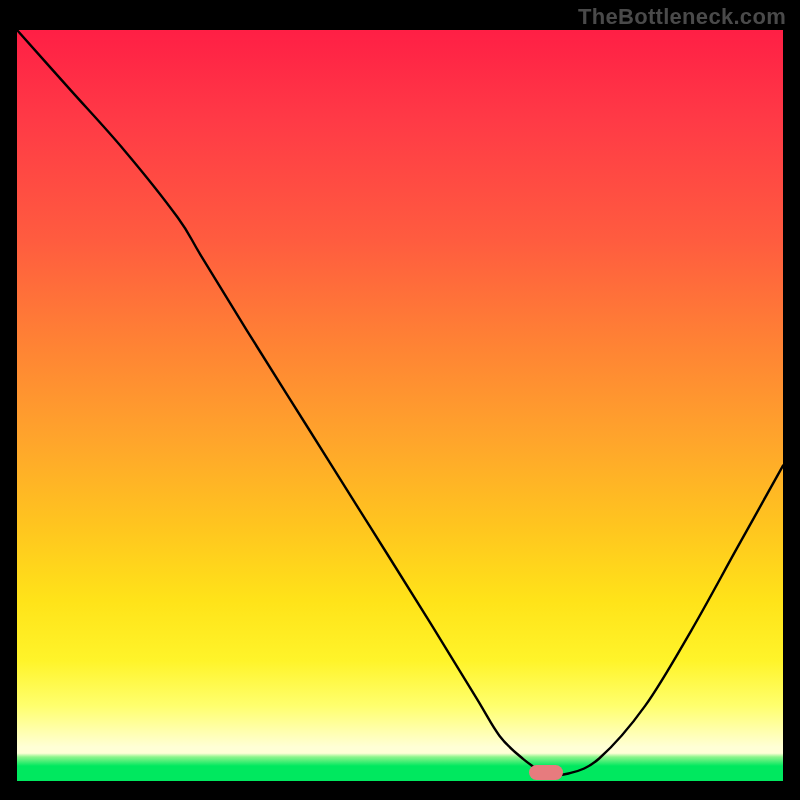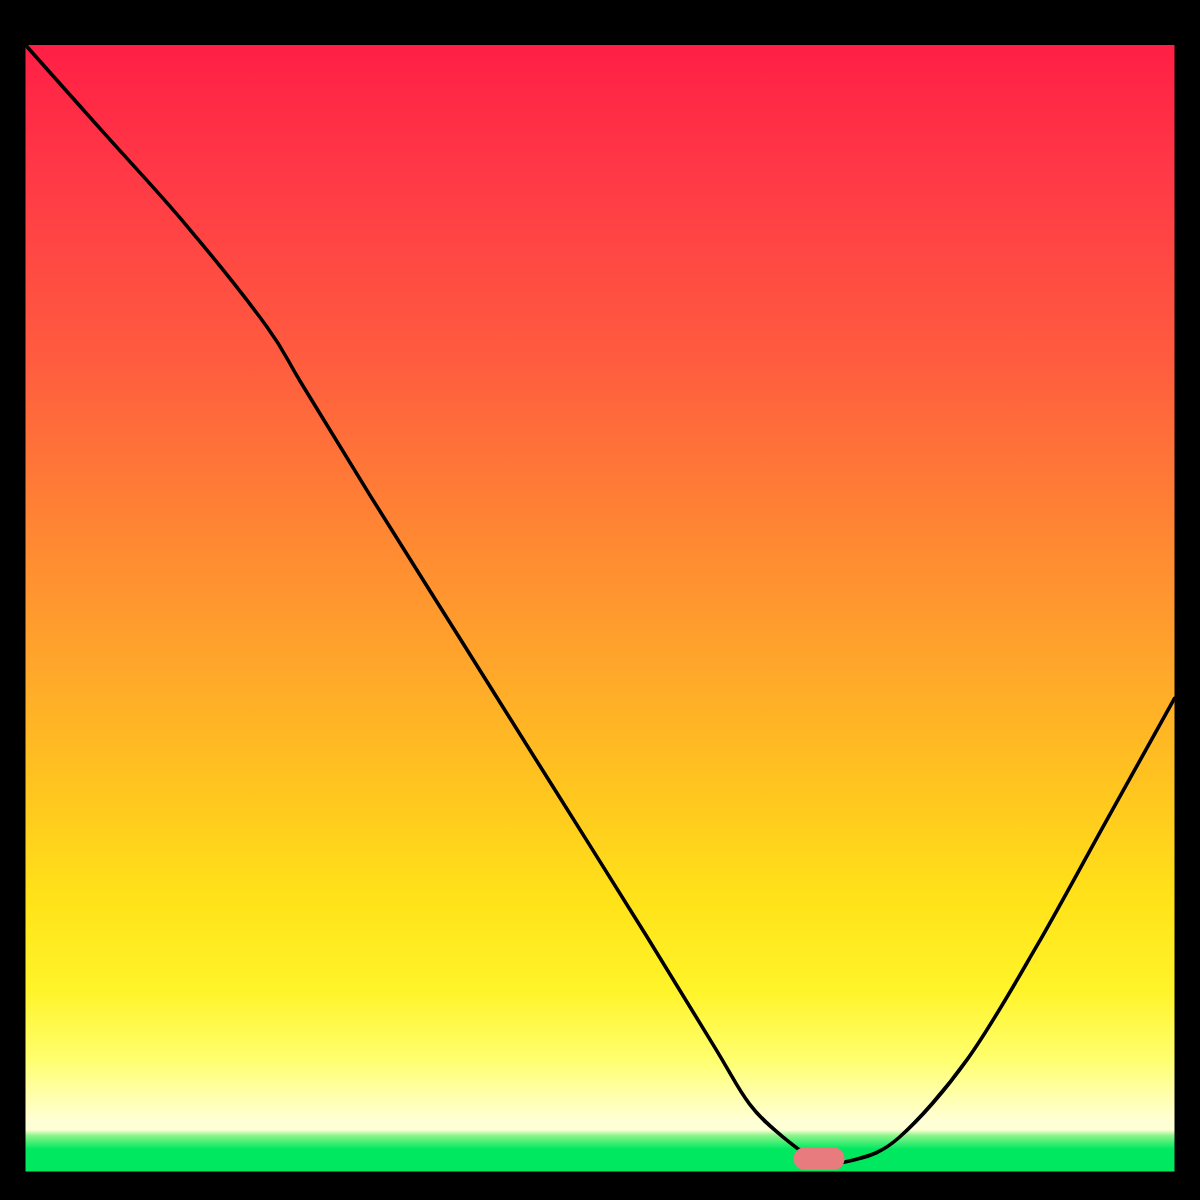--- a/index.html
+++ b/index.html
@@ -65,20 +65,21 @@
     height: 15px;
     background: #e77b7e;
     border-radius: 8px;
   }
 </style>
 </head>
 <body>
 
 <div class="page">
 
+  <div class="watermark">TheBottleneck.com</div>
 
   <div class="plot-area">
     <svg class="curve" viewBox="0 0 766 751" preserveAspectRatio="none">
       <path fill="none" stroke="#000000" stroke-width="2.4" stroke-linecap="round" stroke-linejoin="round" d="M 0.0 0.0 C 8.9 10.0, 35.7 40.1, 53.6 60.1 C 71.5 80.1, 89.4 98.9, 107.2 120.2 C 125.1 141.4, 148.1 170.2, 160.9 187.8 C 173.6 205.3, 172.3 206.5, 183.8 225.3 C 195.3 244.1, 211.9 271.6, 229.8 300.4 C 247.7 329.2, 270.7 365.5, 291.1 398.0 C 311.5 430.6, 331.9 463.1, 352.4 495.7 C 372.8 528.2, 395.8 564.5, 413.6 593.3 C 431.5 622.1, 448.1 649.6, 459.6 668.4 C 471.1 687.2, 474.9 695.9, 482.6 705.9 C 490.2 716.0, 497.9 722.2, 505.6 728.5 C 513.2 734.7, 520.9 741.0, 528.5 743.5 C 536.2 746.0, 542.6 746.0, 551.5 743.5 C 560.5 741.0, 569.4 739.7, 582.2 728.5 C 594.9 717.2, 612.8 697.2, 628.1 675.9 C 643.4 654.6, 658.8 627.1, 674.1 600.8 C 689.4 574.5, 704.7 545.7, 720.0 518.2 C 735.4 490.7, 758.3 449.3, 766.0 435.6"></path>
     </svg>
     <div class="marker" style="left: 511.54px; top: 735.49px; background: rgb(231, 123, 126);"></div>
   </div>
 
 </div>
 

